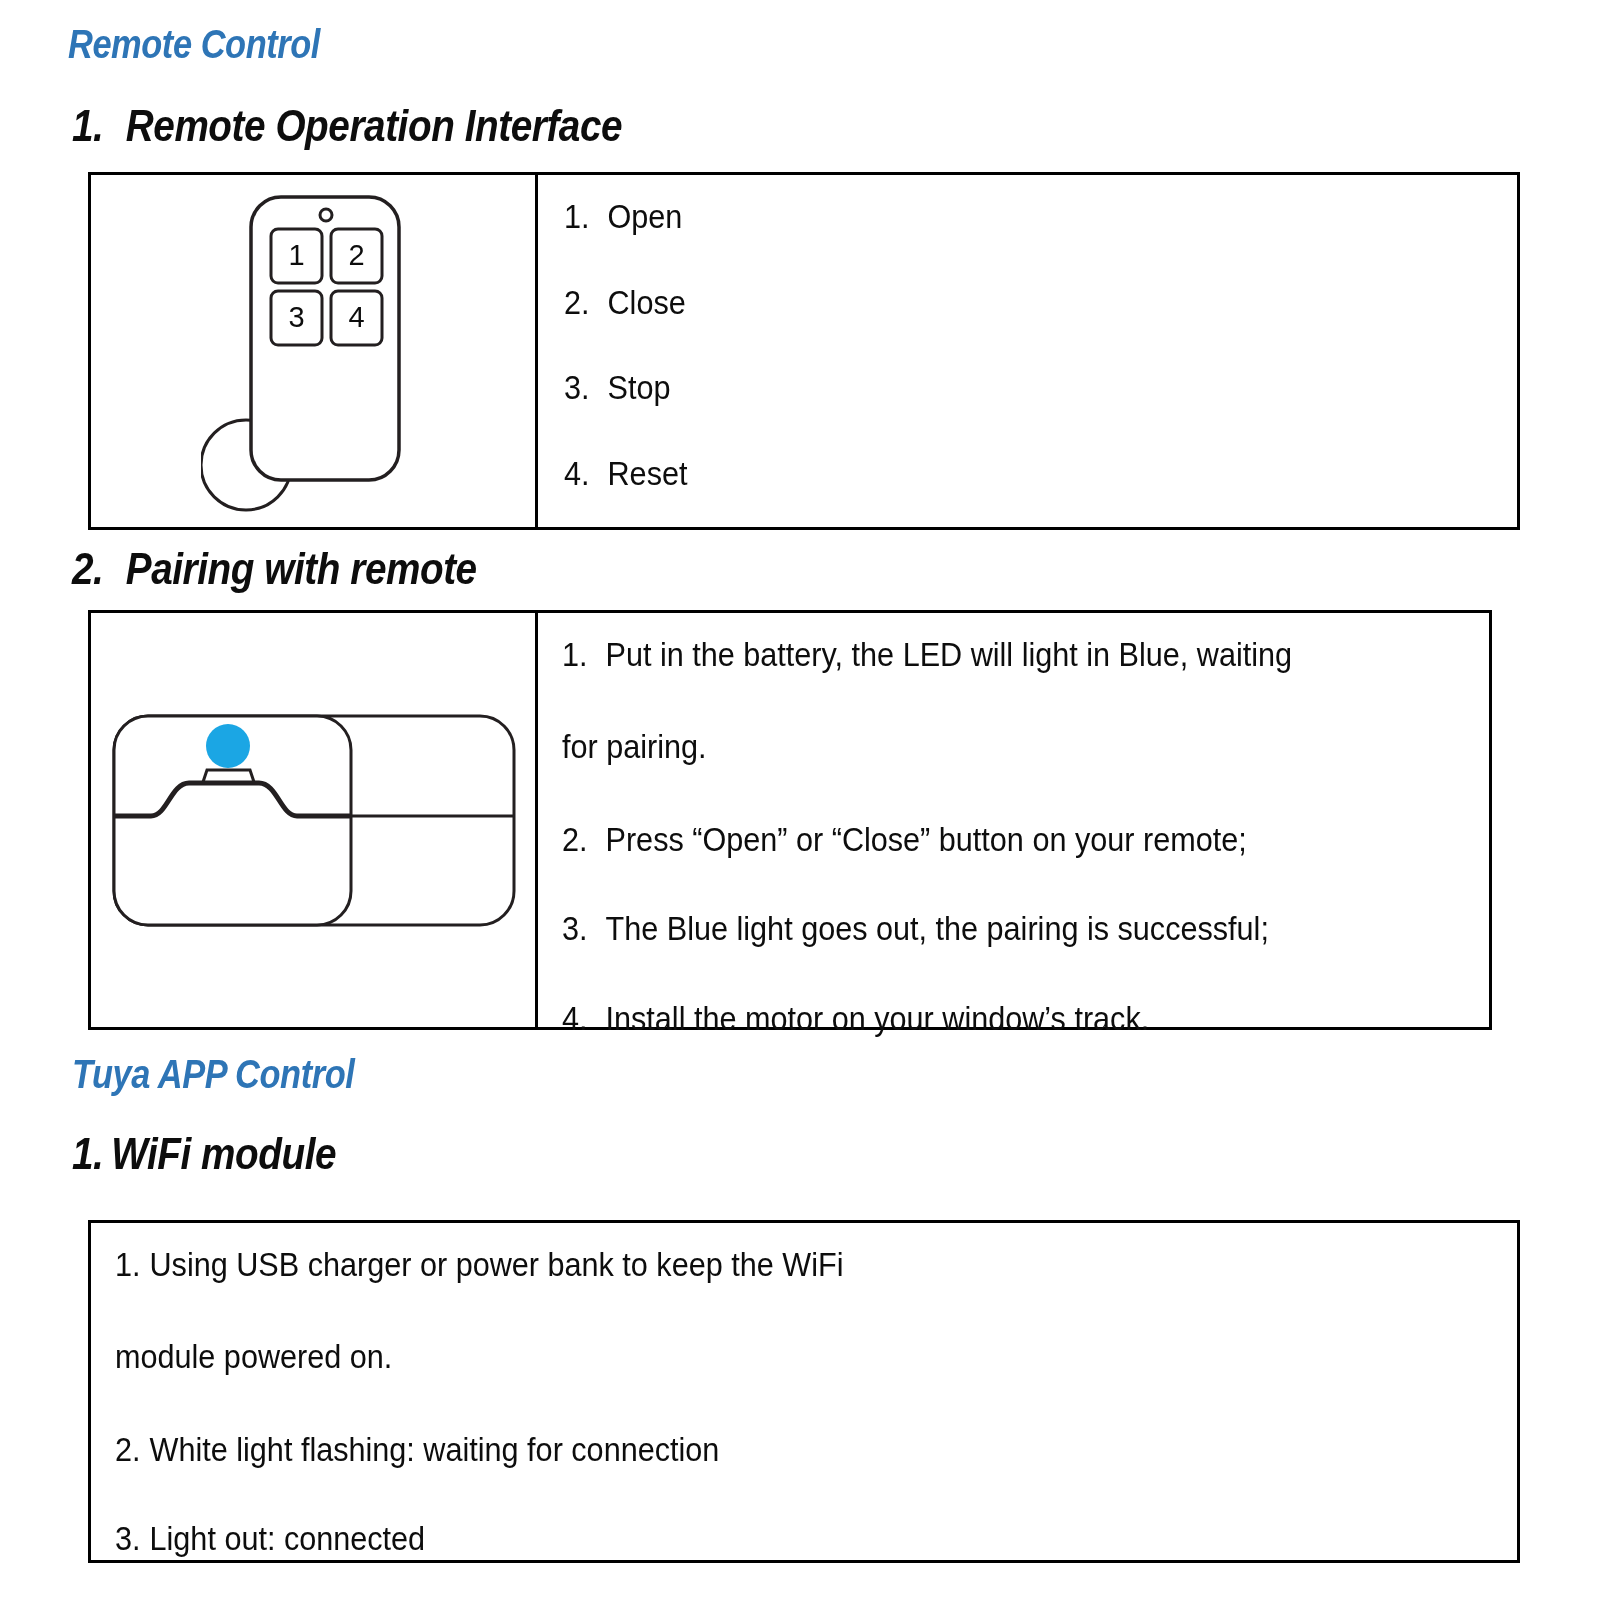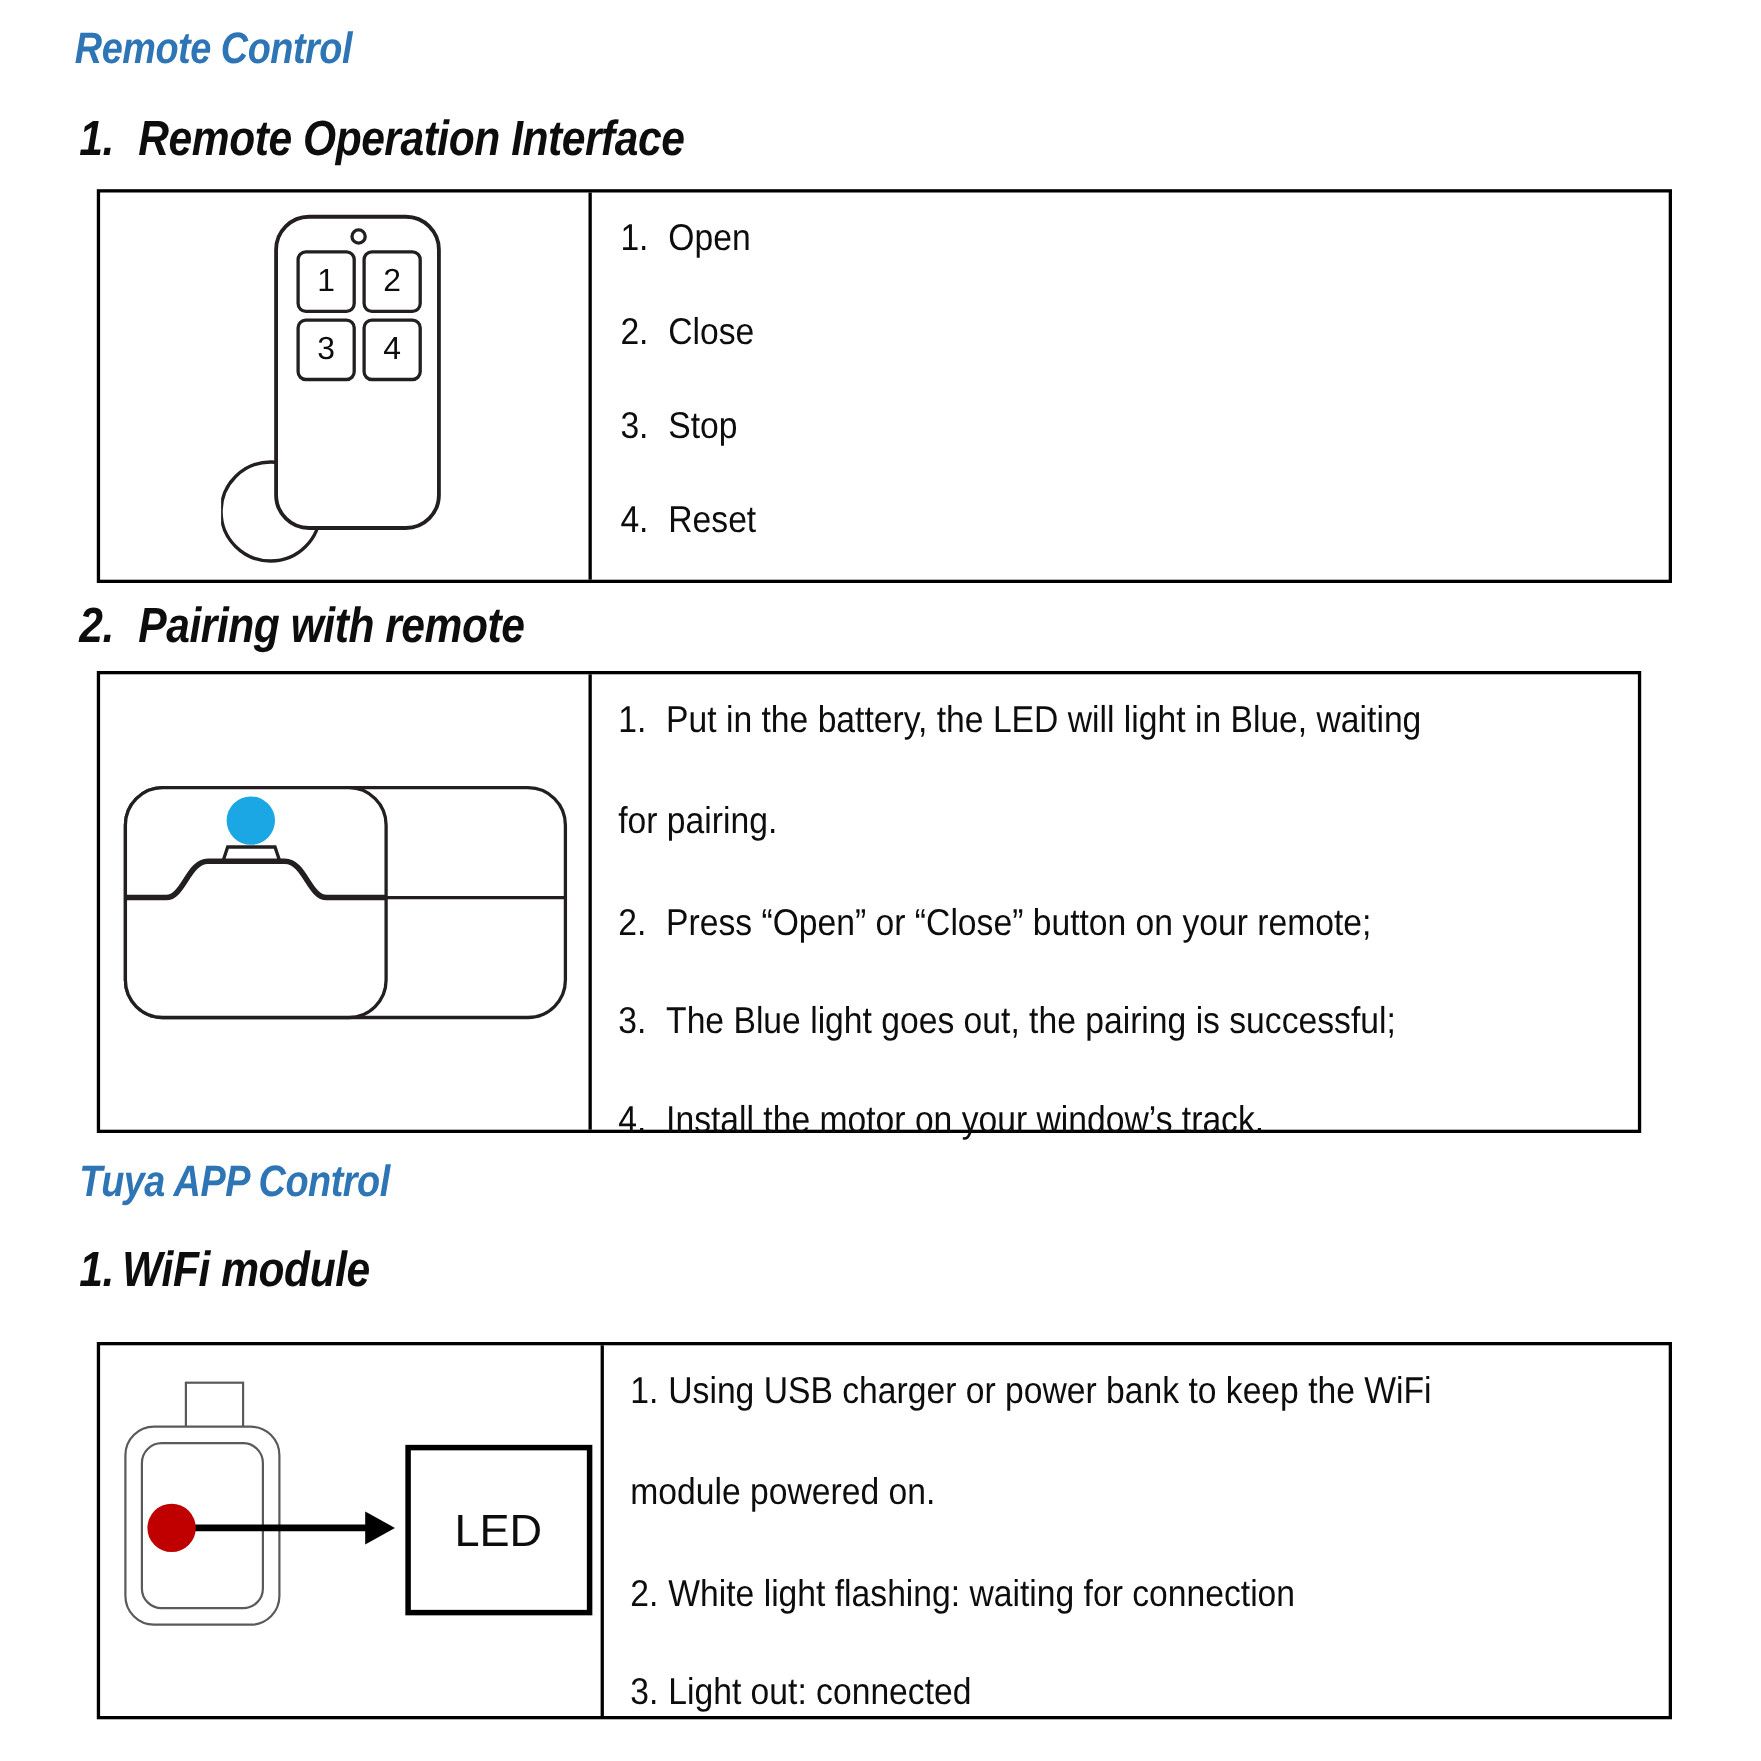--- a/index.html
+++ b/index.html
@@ -210,40 +210,20 @@
 
   <div class="h-blue" style="left:72px; top:1052px;">
     <span>Tuya APP Control</span>
   </div>
 
   <div class="h-black" style="left:72px; top:1128px;">
     <span class="h-num">1.</span><span class="h-gap-sm"></span><span class="h-num">WiFi module</span>
   </div>
 
   <div class="tbl" style="left:88px; top:1220px; width:1432px; height:343px;">
-    <div class="cell-left" style="width:458px;">
-
-      <svg class="art" style="left:20px; top:18px; overflow:visible;" width="445" height="310" viewBox="0 0 445 310">
-
-        <rect x="58" y="16" width="52" height="48" fill="#ffffff" stroke="#5a5a5a" stroke-width="2"></rect>
-
-        <rect x="3" y="56" width="140" height="180" rx="26" ry="26" fill="#ffffff" stroke="#5a5a5a" stroke-width="2"></rect>
-
-        <rect x="18" y="71" width="110" height="150" rx="18" ry="18" fill="#ffffff" stroke="#5a5a5a" stroke-width="2"></rect>
-
-        <line x1="64" y1="148" x2="225" y2="148" stroke="#000000" stroke-width="6"></line>
-
-        <path d="M 221 133 L 248 148 L 221 163 Z" fill="#000000"></path>
-
-        <circle cx="45" cy="148" r="22" fill="#C00000"></circle>
-
-        <rect x="260" y="75" width="165" height="150" fill="#ffffff" stroke="#000000" stroke-width="5"></rect>
-        <text x="342" y="154" font-family="Liberation Sans, sans-serif" font-size="41" fill="#0d0d0d" text-anchor="middle" dominant-baseline="middle">LED</text>
-      </svg>
-    </div>
 
     <div class="cell-right">
       <div class="list" style="left:24px; top:24px; right:14px;">
 
         <div>
           <div class="li">
             <span class="mark">1.</span>
             <span class="gap-narrow"></span>
             <span class="txt">Using  USB  charger  or  power  bank  to  keep  the  WiFi</span>
           </div>

